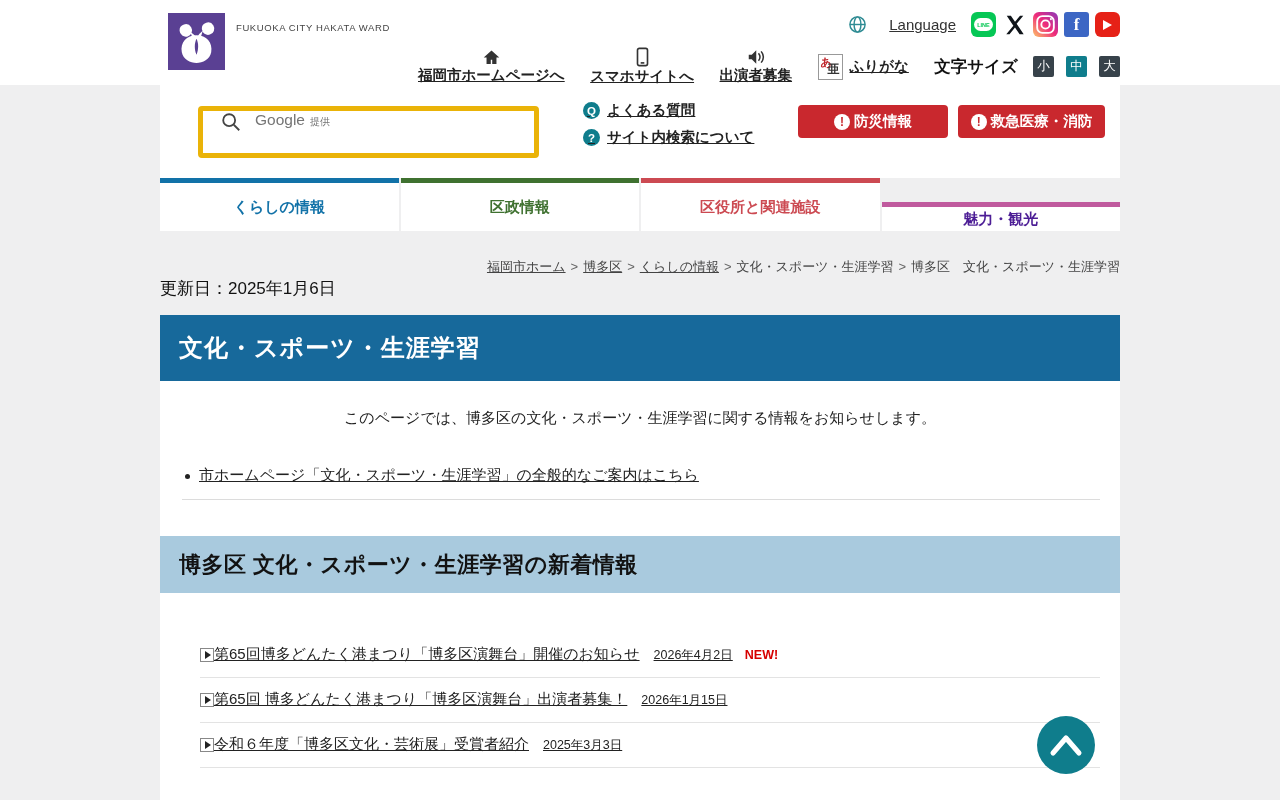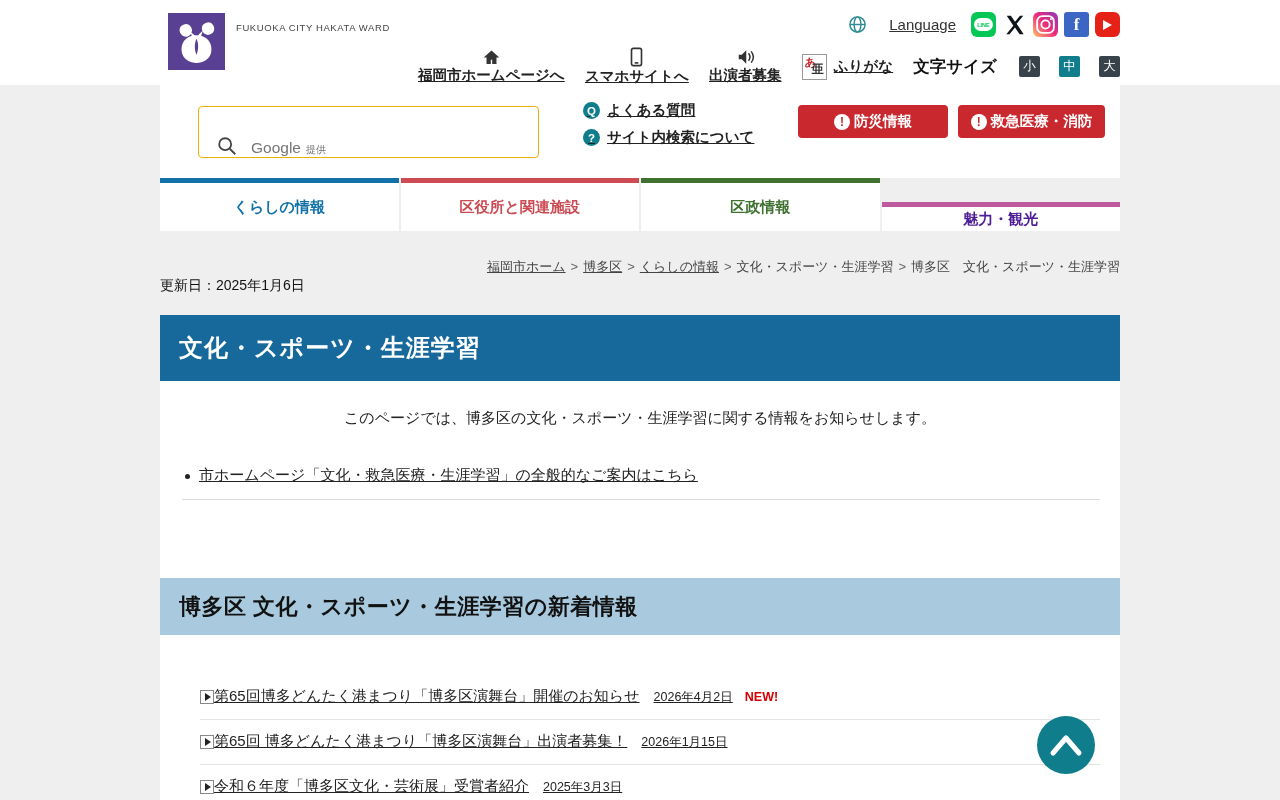--- a/index.html
+++ b/index.html
@@ -34,28 +34,28 @@
   .soc-fb { background: #3c66c4; border-radius: 3px; color: #fff; font-weight: bold; font-size: 17px; font-family: "Liberation Serif", serif; }
   .soc-yt { background: #e62117; border-radius: 6px; }
   .yt-play { width: 0; height: 0; border-left: 9px solid #fff; border-top: 5.5px solid transparent; border-bottom: 5.5px solid transparent; }
 
   .header-links { position: absolute; left: 258px; right: 0; top: 47px; display: flex; justify-content: space-between; align-items: center; }
   .hlink { display: flex; align-items: center; font-size: 14.5px; font-weight: bold; color: #222; text-decoration: underline; cursor: pointer; flex-direction: column; }
   .furigana-group { display: flex; align-items: center; gap: 7px; }
   .furigana-icon { width: 25px; height: 26px; border: 1px solid #999; background: #fff; position: relative; font-weight: bold; }
   .fi-a { position: absolute; left: 2px; top: 0px; color: #c0272d; font-size: 11px; }
   .fi-b { position: absolute; right: 2px; bottom: 1px; color: #333; font-size: 12px; }
-  .textsize { display: flex; align-items: center; gap: 19px; }
+  .textsize { display: flex; align-items: center; gap: 12px; }
   .ts-label { font-size: 16.5px; font-weight: bold; color: #111; margin-right: 3px; }
   .ts-btn { width: 21px; height: 21px; background: #37424a; color: #fff; font-size: 12.5px; display: flex; align-items: center; justify-content: center; border-radius: 2px; border: none; cursor: pointer; }
   .ts-btn.active { background: #0f7d8c; }
 
   
   .search-inner { background: #fff; height: 93px; }
-  .searchbox { position: absolute; left: 38px; top: 21px; width: 341px; height: 52px; border: 1px solid #eab308; border-radius: 4px; background: #fff; display: flex; align-items: flex-end; padding-left: 17px; gap: 13px; cursor: text; }
+  .searchbox { position: absolute; left: 38px; top: 21px; width: 341px; height: 52px; border: 5px solid #eab308; border-radius: 4px; background: #fff; display: flex; align-items: flex-start; padding-left: 17px; gap: 13px; cursor: text; }
   .search-ph { color: #757575; font-size: 15.5px; display: flex; align-items: baseline; gap: 5px; }
   .search-ph .sub { font-size: 10px; }
   .faq-links { position: absolute; left: 423px; top: 16px; display: flex; flex-direction: column; gap: 8px; }
   .faq-link { display: flex; align-items: center; gap: 7px; font-size: 14.5px; font-weight: bold; color: #222; text-decoration: underline; cursor: pointer; }
   .circle-ic { width: 17px; height: 17px; border-radius: 50%; background: #0f7d8c; color: #fff; font-size: 11.5px; font-weight: bold; display: flex; align-items: center; justify-content: center; text-decoration: none; flex: none; }
   .alert-btn { position: absolute; top: 20px; height: 33px; background: #c9282e; border-radius: 4px; color: #fff; font-weight: bold; font-size: 14.5px; display: flex; align-items: center; justify-content: center; gap: 4px; border: none; cursor: pointer; }
   .btn-disaster { left: 638px; width: 150px; }
   .btn-emergency { left: 798px; width: 147px; }
   .alert-ic { width: 16px; height: 16px; background: #fff; border-radius: 50%; color: #c9282e; font-size: 12px; font-weight: bold; display: flex; align-items: center; justify-content: center; }
 
@@ -65,31 +65,31 @@
   .tab-kurashi  { border-color: #1272a8; color: #1272a8; }
   .tab-kuyakusho{ border-color: #cc4a52; color: #cc4a52; }
   .tab-kusei    { border-color: #3f7130; color: #3f7130; }
   .tab-miryoku  { border-color: #c05a9e; color: #4c1d95; margin-top: 24px; }
 
   
   .crumb-inner { height: 84px; }
   .breadcrumb { position: absolute; right: 0; top: 27px; font-size: 13px; color: #444; white-space: nowrap; }
   .breadcrumb .bc-link { color: #444; text-decoration: underline; cursor: pointer; }
   .bc-sep { margin: 0 5px; color: #666; }
-  .updated { position: absolute; left: 0; top: 46px; font-size: 14px; color: #111; }
+  .updated { position: absolute; left: 0; top: 46px; font-size: 17px; color: #111; }
 
   
   .main-inner { background: #fff; padding-bottom: 120px; }
   .page-title { height: 66px; background: #17699b; color: #fff; font-size: 24px; display: flex; align-items: center; padding-left: 19px; letter-spacing: 1px; }
   .intro { margin: 28px 19px 0; font-size: 15px; color: #222; text-align: center; }
   .general-list { margin: 38px 20px 0 22px; list-style: none; }
   .general-list li { border-bottom: 1px solid #dcdcdc; padding: 0 0 14px 17px; position: relative; }
   .general-list li::before { content: ""; width: 5px; height: 5px; background: #222; border-radius: 50%; position: absolute; left: 3px; top: 8px; }
   .general-list a { font-size: 15px; color: #222; text-decoration: underline; cursor: pointer; }
-  .news-header { margin-top: 78px; height: 57px; background: #a9cade; color: #121212; font-size: 22px; font-weight: bold; display: flex; align-items: center; padding-left: 19px; letter-spacing: 0.5px; }
+  .news-header { margin-top: 36px; height: 57px; background: #a9cade; color: #121212; font-size: 22px; font-weight: bold; display: flex; align-items: center; padding-left: 19px; letter-spacing: 0.5px; }
   .news-list { margin: 40px 20px 0 40px; }
   .news-item { display: flex; align-items: center; gap: 0; padding: 12px 0 13px; border-bottom: 1px solid #e3e3e3; }
   .news-ic { width: 14px; height: 14px; border: 1px solid #888; background: #fff; display: flex; align-items: center; justify-content: center; flex: none; }
   .news-tri { width: 0; height: 0; border-left: 6px solid #222; border-top: 4px solid transparent; border-bottom: 4px solid transparent; margin-left: 2px; }
   .news-link { font-size: 15px; color: #222; text-decoration: underline; cursor: pointer; }
   .news-date { font-size: 12.5px; margin-left: 14px; }
   .news-new { color: #d60000; font-weight: bold; font-size: 12.5px; margin-left: 12px; }
 
   
   .scroll-top { position: fixed; left: 1037px; top: 716px; width: 58px; height: 58px; border-radius: 50%; background: #0f7d8c; display: flex; align-items: center; justify-content: center; border: none; cursor: pointer; }
@@ -217,42 +217,42 @@
     <button class="alert-btn btn-emergency">
       <span class="alert-ic">!</span>
       <span>救急医療・消防</span>
     </button>
   </div>
 </div>
 
 <div class="band">
   <div class="container tabs-inner">
     <div class="tab tab-kurashi">くらしの情報</div>
+    <div class="tab tab-kusei">区政情報</div>
     <div class="tab tab-kuyakusho">区役所と関連施設</div>
-    <div class="tab tab-kusei">区政情報</div>
     <div class="tab tab-miryoku">魅力・観光</div>
   </div>
 </div>
 
 <div class="band">
   <div class="container crumb-inner">
     <div class="breadcrumb">
       <a class="bc-link">福岡市ホーム</a><span class="bc-sep">&gt;</span><a class="bc-link">博多区</a><span class="bc-sep">&gt;</span><a class="bc-link">くらしの情報</a><span class="bc-sep">&gt;</span><span>文化・スポーツ・生涯学習</span><span class="bc-sep">&gt;</span><span>博多区　文化・スポーツ・生涯学習</span>
     </div>
     <div class="updated">更新日：2025年1月6日</div>
   </div>
 </div>
 
 <main class="band">
   <div class="container main-inner">
     <h1 class="page-title">文化・スポーツ・生涯学習</h1>
     <p class="intro">このページでは、博多区の文化・スポーツ・生涯学習に関する情報をお知らせします。</p>
     <ul class="general-list">
       <li>
-        <a>市ホームページ「文化・救急医療・生涯学習」の全般的なご案内はこちら</a>
+        <a>市ホームページ「文化・スポーツ・生涯学習」の全般的なご案内はこちら</a>
       </li>
     </ul>
 
     <h2 class="news-header">博多区 文化・スポーツ・生涯学習の新着情報</h2>
 
     <div class="news-list">
       <div class="news-item">
         <span class="news-ic">
             <span class="news-tri"></span>
           </span>

